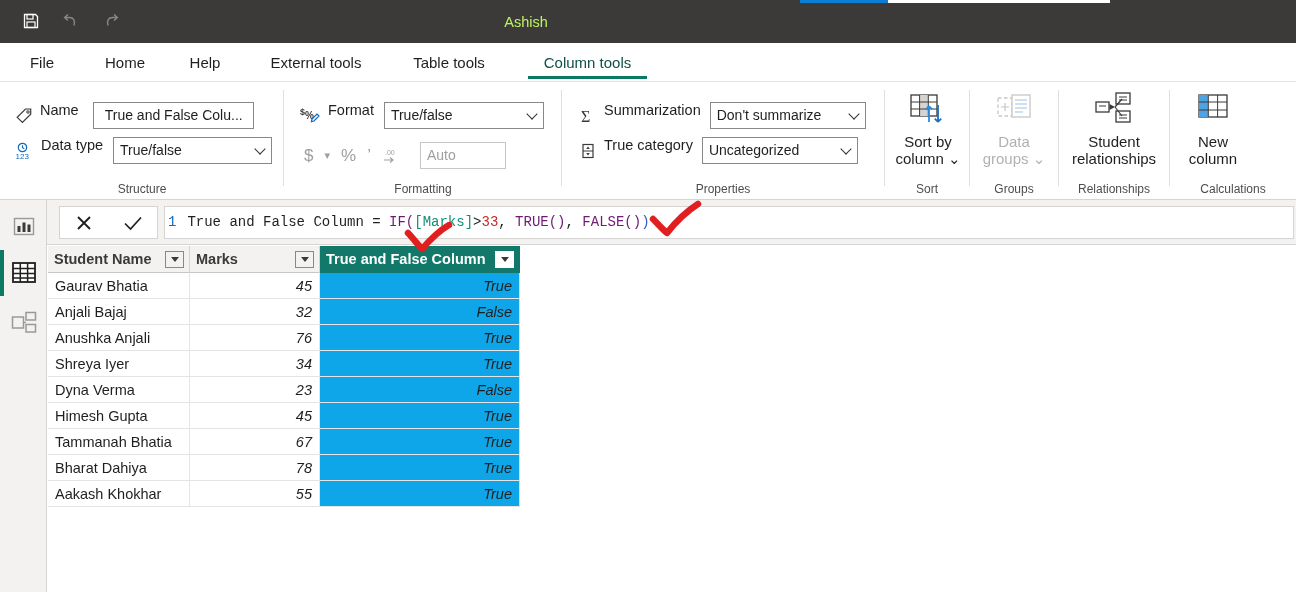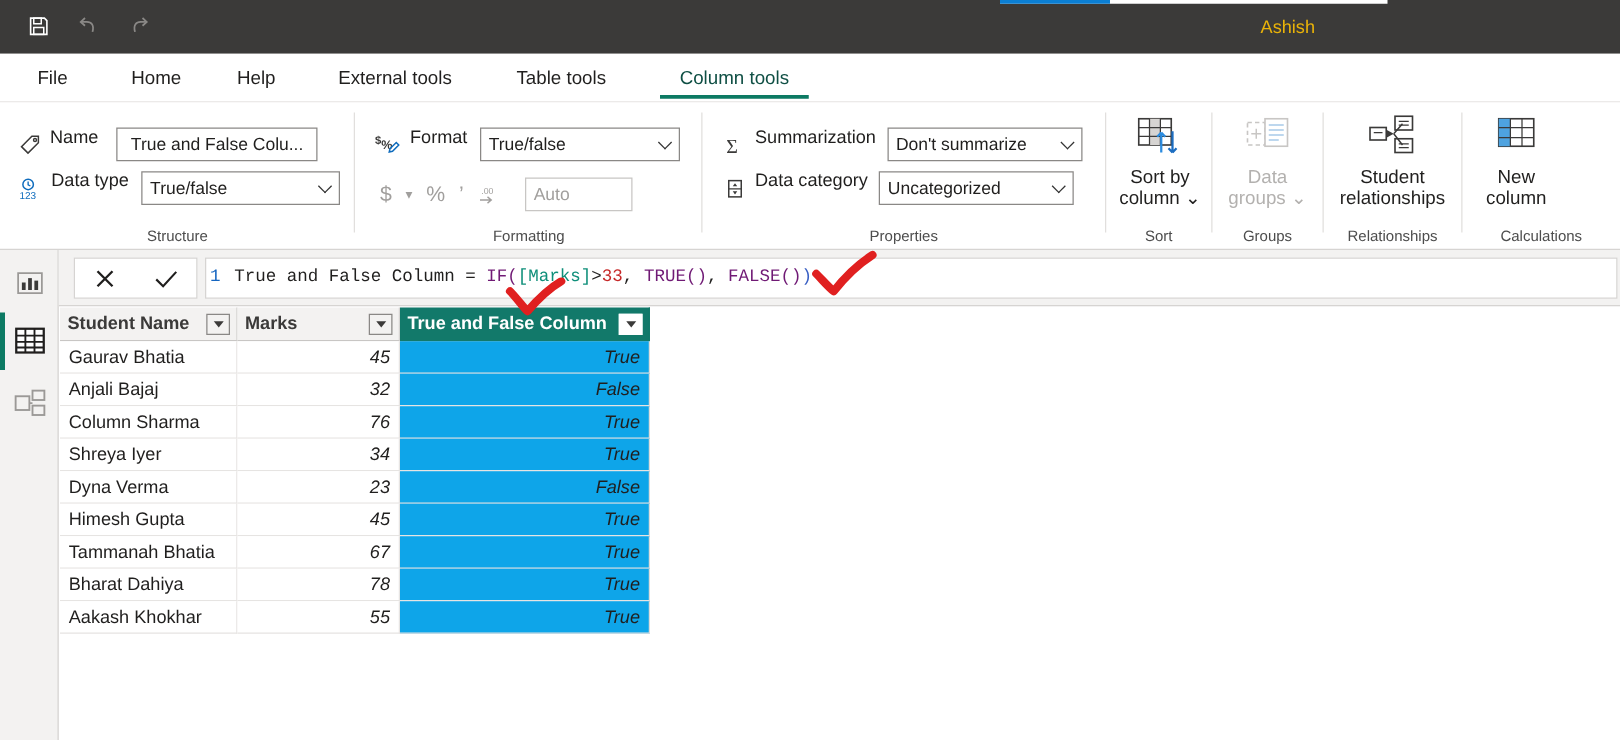--- a/index.html
+++ b/index.html
@@ -18,21 +18,21 @@
   .tab-strip-line {
     position:absolute; left:800px; top:0px; width:310px; height:3px;
     background:#ffffff;
   }
   .tab-strip-active {
     position:absolute; left:800px; top:0px; width:88px; height:3px;
     background:#0b7fd4;
   }
   .title-text {
     position:absolute; left:0; top:0; width:1052px; height:43px;
-    line-height:45px; text-align:right; color:#eab308; font-size:14.5px;
+    line-height:45px; text-align:center; color:#bef264; font-size:14.5px;
   }
   .qat { position:absolute; left:18px; top:8px; display:flex; gap:14px; align-items:center; }
   .qat-btn { width:26px; height:26px; display:flex; align-items:center; justify-content:center; }
 
   
   .ribbon-tabs {
     position:absolute; left:0; top:43px; width:1296px; height:38px;
     background:#ffffff;
   }
   .rtab {
@@ -271,21 +271,21 @@
         <div class="selbox" style="width:156px; margin-left:3px;">Don't summarize</div>
       </div>
       <div class="ctl-row" style="left:16px; top:55px;">
         <span class="ico">
           <svg width="20" height="20" viewBox="0 0 20 20">
               <rect x="5" y="3.5" width="10" height="13" fill="none" stroke="#3b3a39" stroke-width="1.2"></rect>
               <path d="M10 5.5 8.2 8h3.6zM10 14.5 8.2 12h3.6z" fill="#3b3a39"></path>
               <path d="M5 10h10" stroke="#3b3a39" stroke-width="1"></path>
             </svg>
         </span>
-        <span class="ctl-label">Data category</span>
+        <span class="ctl-label">True category</span>
         <div class="selbox" style="width:156px; margin-left:3px;">Uncategorized</div>
       </div>
       <div class="rgroup-label">Properties</div>
     </div>
     <div class="rgroup-sep" style="left:884px;"></div>
 
     <div class="rgroup" style="left:885px; width:84px;">
       <div class="bigbtn" style="left:0px;">
         <span class="bi">
           <svg width="40" height="36" viewBox="0 0 40 36">
@@ -431,21 +431,21 @@
           <div class="cell " style="width: 142px;">Gaurav Bhatia</div>
           <div class="cell num" style="width: 130px;">45</div>
           <div class="cell bool" style="width: 200px;">True</div>
         </div>
         <div class="grow">
           <div class="cell " style="width: 142px;">Anjali Bajaj</div>
           <div class="cell num" style="width: 130px;">32</div>
           <div class="cell bool" style="width: 200px;">False</div>
         </div>
         <div class="grow">
-          <div class="cell " style="width: 142px;">Column Sharma</div>
+          <div class="cell " style="width: 142px;">Anushka Anjali</div>
           <div class="cell num" style="width: 130px;">76</div>
           <div class="cell bool" style="width: 200px;">True</div>
         </div>
         <div class="grow">
           <div class="cell " style="width: 142px;">Shreya Iyer</div>
           <div class="cell num" style="width: 130px;">34</div>
           <div class="cell bool" style="width: 200px;">True</div>
         </div>
         <div class="grow">
           <div class="cell " style="width: 142px;">Dyna Verma</div>

